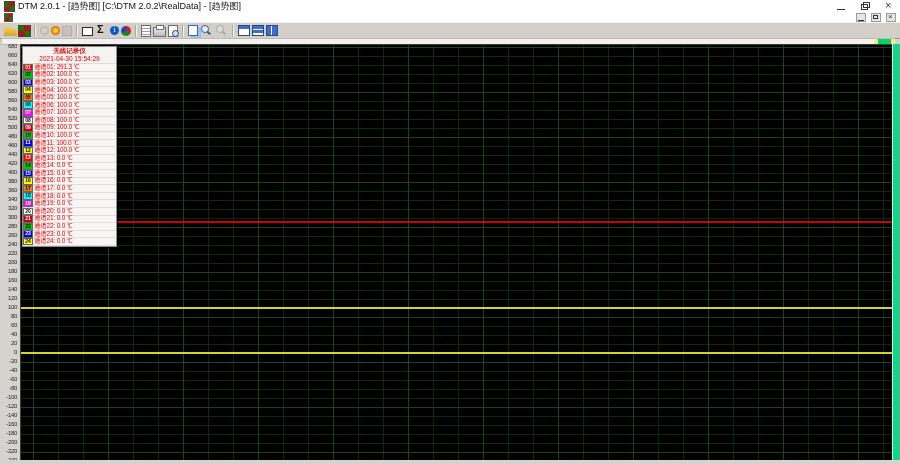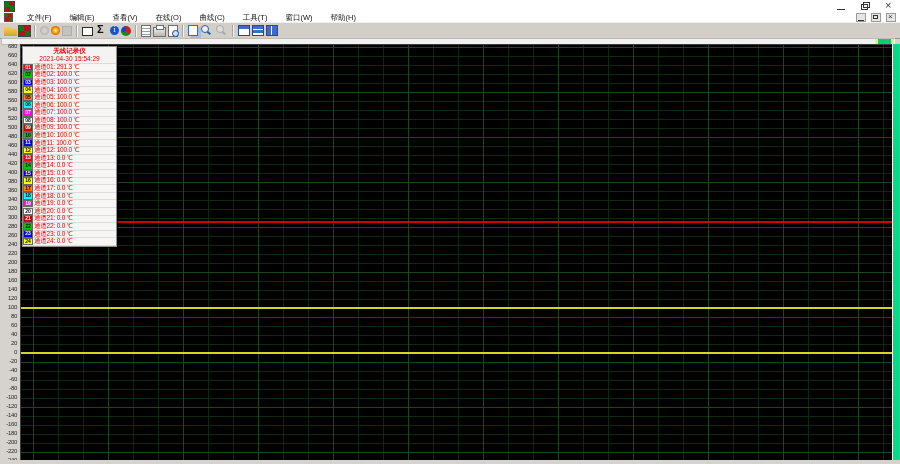--- a/index.html
+++ b/index.html
@@ -94,39 +94,30 @@
   .lsq{width:8px;height:5.5px;flex:none;margin:0 2px 0 1px;outline:1px solid #666;
        font-size:5px;line-height:5.5px;text-align:center;font-weight:bold}
   .ltext{white-space:nowrap;letter-spacing:-0.2px}
   .bottomstrip{position:absolute;left:0;right:0;bottom:0;height:4px;background:#d6d3ce}
 </style>
 </head>
 <body>
 
 <div class="titlebar">
   <span class="appicon"></span>
+  <span class="title-text">DTM 2.0.1 - [趋势图] [C:\DTM 2.0.2\RealData] - [趋势图]</span>
   <span class="wctrls">
     <span class="wbtn wbtn-min"></span>
     <span class="wbtn wbtn-restore"></span>
     <span class="wbtn wbtn-close"></span>
   </span>
 </div>
 
 <div class="menubar">
   <span class="childicon"></span>
-  <span id="menu-items" style="display:flex">
-      <span class="menu-item">文件(F)</span>
-      <span class="menu-item">编辑(E)</span>
-      <span class="menu-item">查看(V)</span>
-      <span class="menu-item">在线(O)</span>
-      <span class="menu-item">曲线(C)</span>
-      <span class="menu-item">工具(T)</span>
-      <span class="menu-item">窗口(W)</span>
-      <span class="menu-item">帮助(H)</span>
-    </span>
   <span class="mdictrls">
     <span class="mbtn mbtn-min"></span>
     <span class="mbtn mbtn-restore"></span>
     <span class="mbtn mbtn-close"></span>
   </span>
 </div>
 
 <div class="toolbar" id="toolbar">
     <span class="ticon icon-open-file"></span>
     <span class="ticon icon-dataset"></span>

